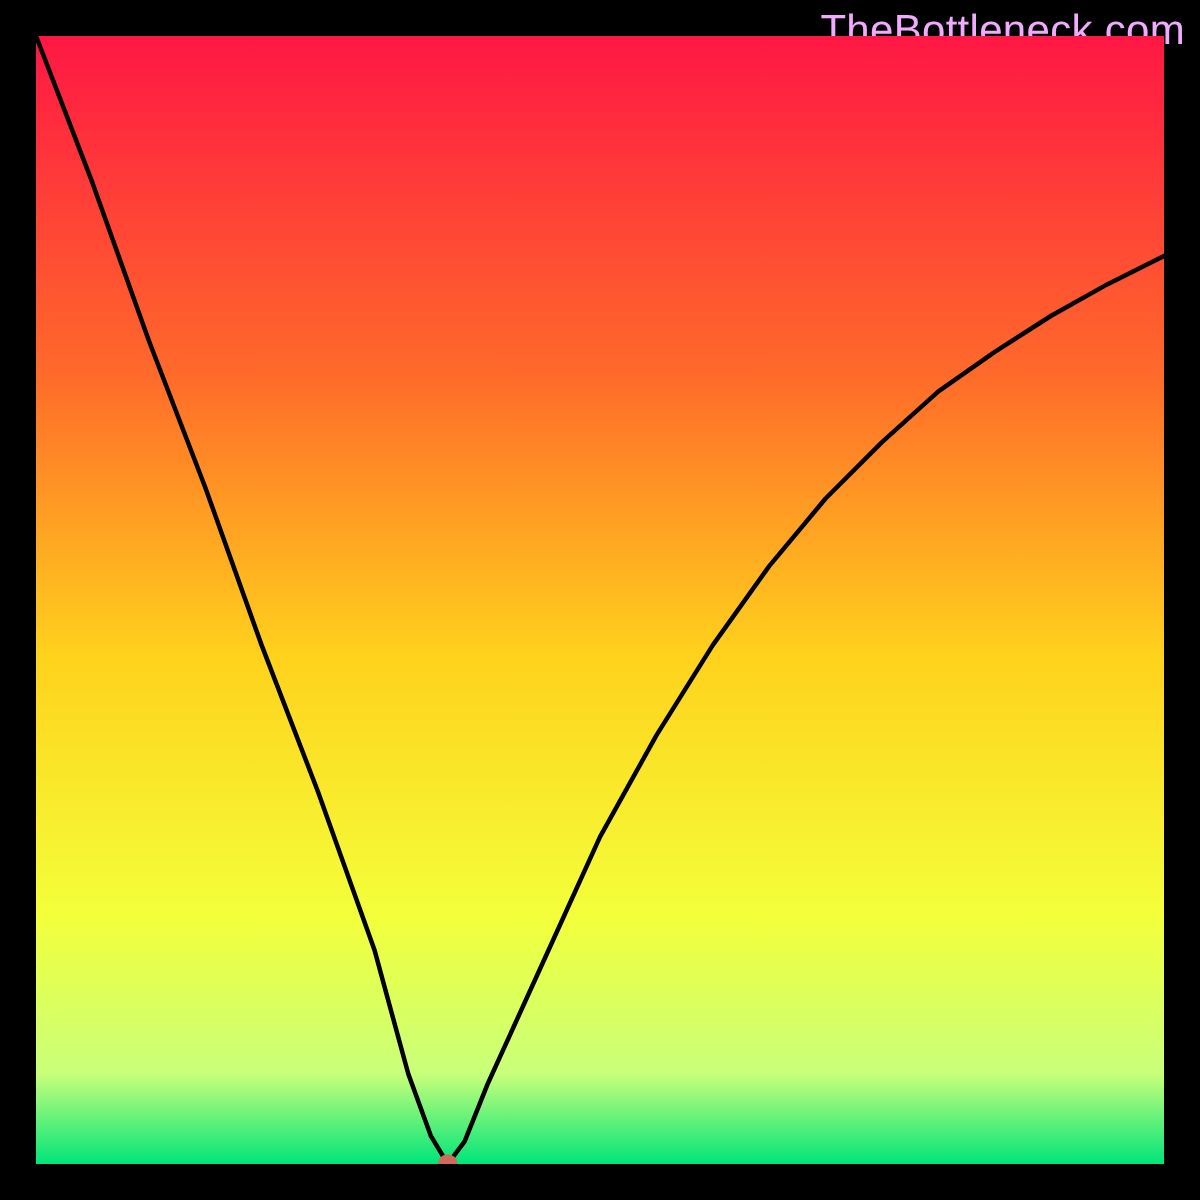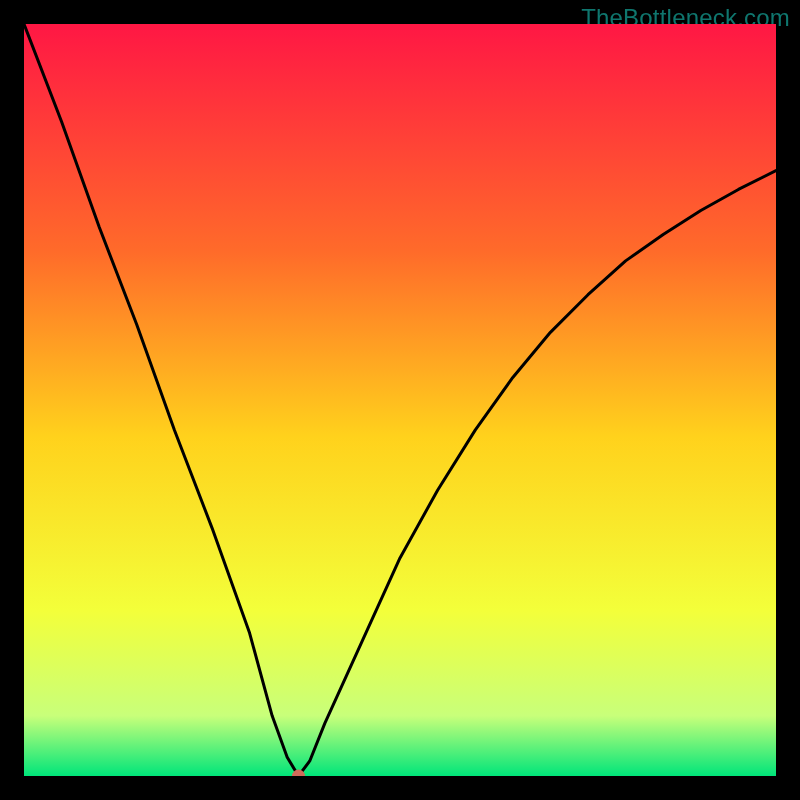--- a/index.html
+++ b/index.html
@@ -23,22 +23,22 @@
     position: absolute;
     left: 24px;
     top: 24px;
     width: 752px;
     height: 752px;
   }
   .watermark {
     position: absolute;
     top: 4px;
     right: 10px;
-    color: #0f766e;
-    font-size: 24px;
+    color: #f0abfc;
+    font-size: 28px;
     font-weight: 500;
     letter-spacing: 0.2px;
   }
   svg { display: block; }
 </style>
 </head>
 <body>
 
 <div class="watermark">TheBottleneck.com</div>
 

